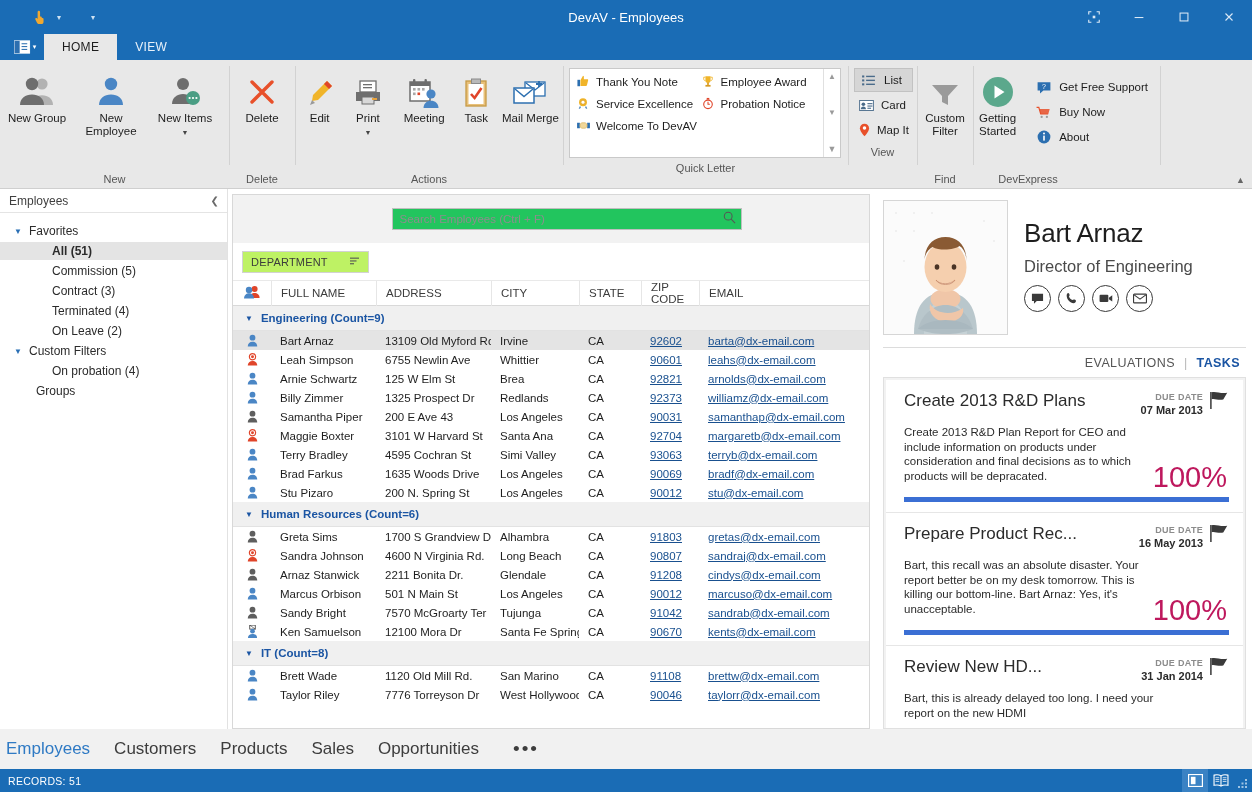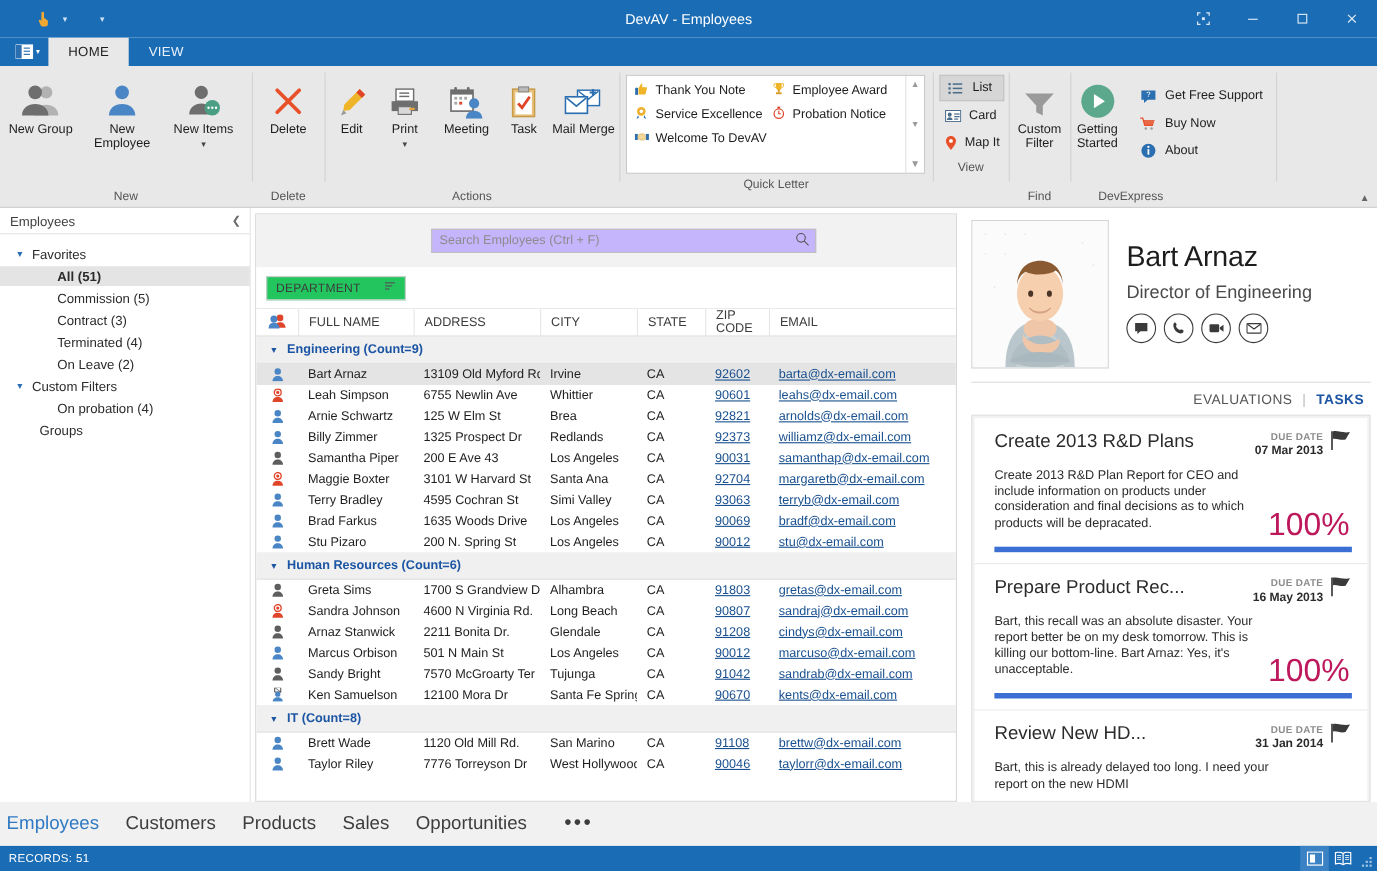--- a/index.html
+++ b/index.html
@@ -122,30 +122,30 @@
     font-size: 12px; color: #2b2b2b; margin-bottom: 2px;
   }
   .navitem.active { background: #e4e4e4; font-weight: bold; }
   .navgroup.flat { padding-left: 36px; }
 
   
   .gridwrap { flex: 1; min-width: 0; display: flex; flex-direction: column; background: #fff; padding: 5px 5px 0 4px; }
   .gridbox { flex: 1; border: 1px solid #d8d8d8; display: flex; flex-direction: column; min-height: 0; }
   .searchbar { height: 48px; background: #f2f2f2; display: flex; align-items: center; justify-content: center; }
   .searchbox {
-    width: 350px; height: 22px; background: #c4b5fd; border: 1px solid #bfbfbf;
+    width: 350px; height: 22px; background: #22c55e; border: 1px solid #bfbfbf;
     display: flex; align-items: center; padding: 0 5px 0 7px; margin-left: 31px;
   }
   .searchbox input {
     flex: 1; border: 0; outline: 0; font-family: inherit; font-size: 11.5px; color: #333; background: transparent;
   }
   .searchbox input::placeholder { color: #8d8d8d; }
   .groupbar { height: 38px; background: #fff; display: flex; align-items: center; padding-left: 9px; border-bottom: 1px solid #e9e9e9;}
   .groupchip {
-    height: 22px; background: #22c55e; border: 1px solid #d2d2d2; display: flex; align-items: center;
+    height: 22px; background: #bef264; border: 1px solid #d2d2d2; display: flex; align-items: center;
     gap: 22px; padding: 0 8px; font-size: 11px; color: #3c3c3c; letter-spacing: .2px;
   }
   .colhead {
     height: 25px; display: flex; align-items: center; background: #fff;
     border-bottom: 1px solid #d9d9d9; font-size: 11.5px; color: #3c3c3c;
   }
   .colhead > div { padding-left: 9px; border-left: 1px solid #e6e6e6; height: 25px; display: flex; align-items: center; }
   .colhead > div:first-child { border-left: 0; }
   .rows { flex: 1; overflow: hidden; }
   .grouprow {

